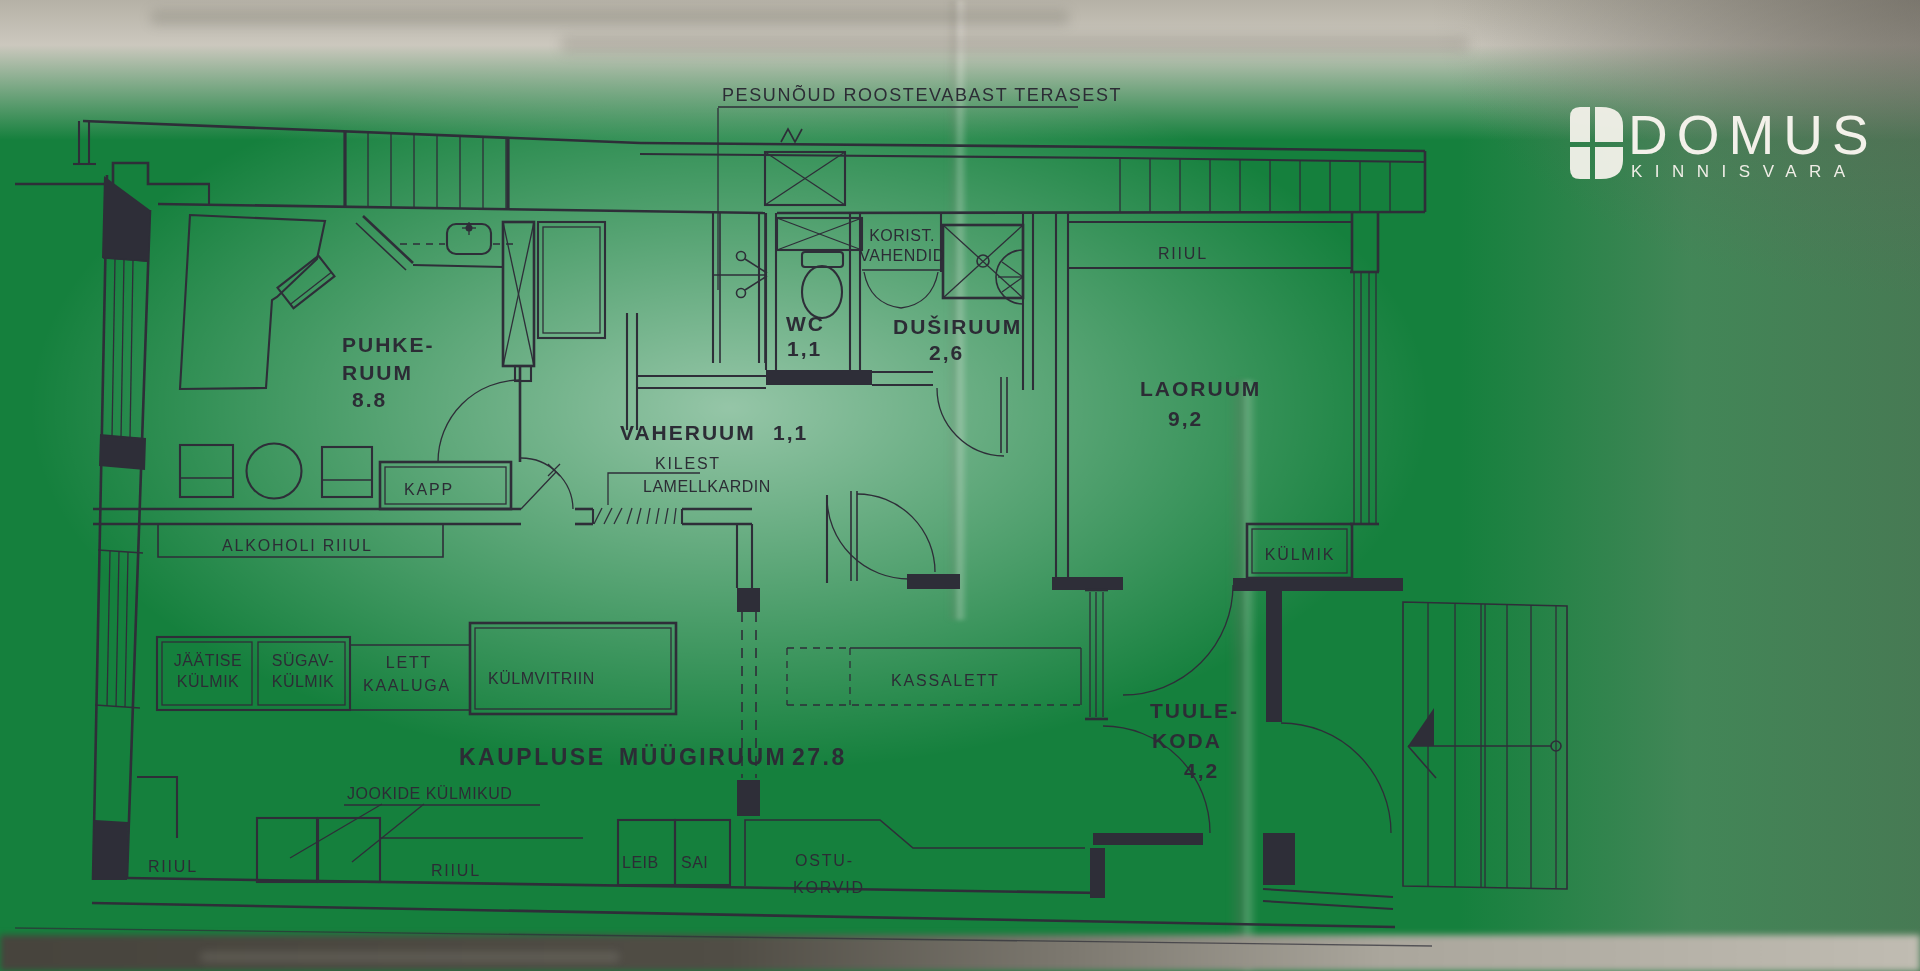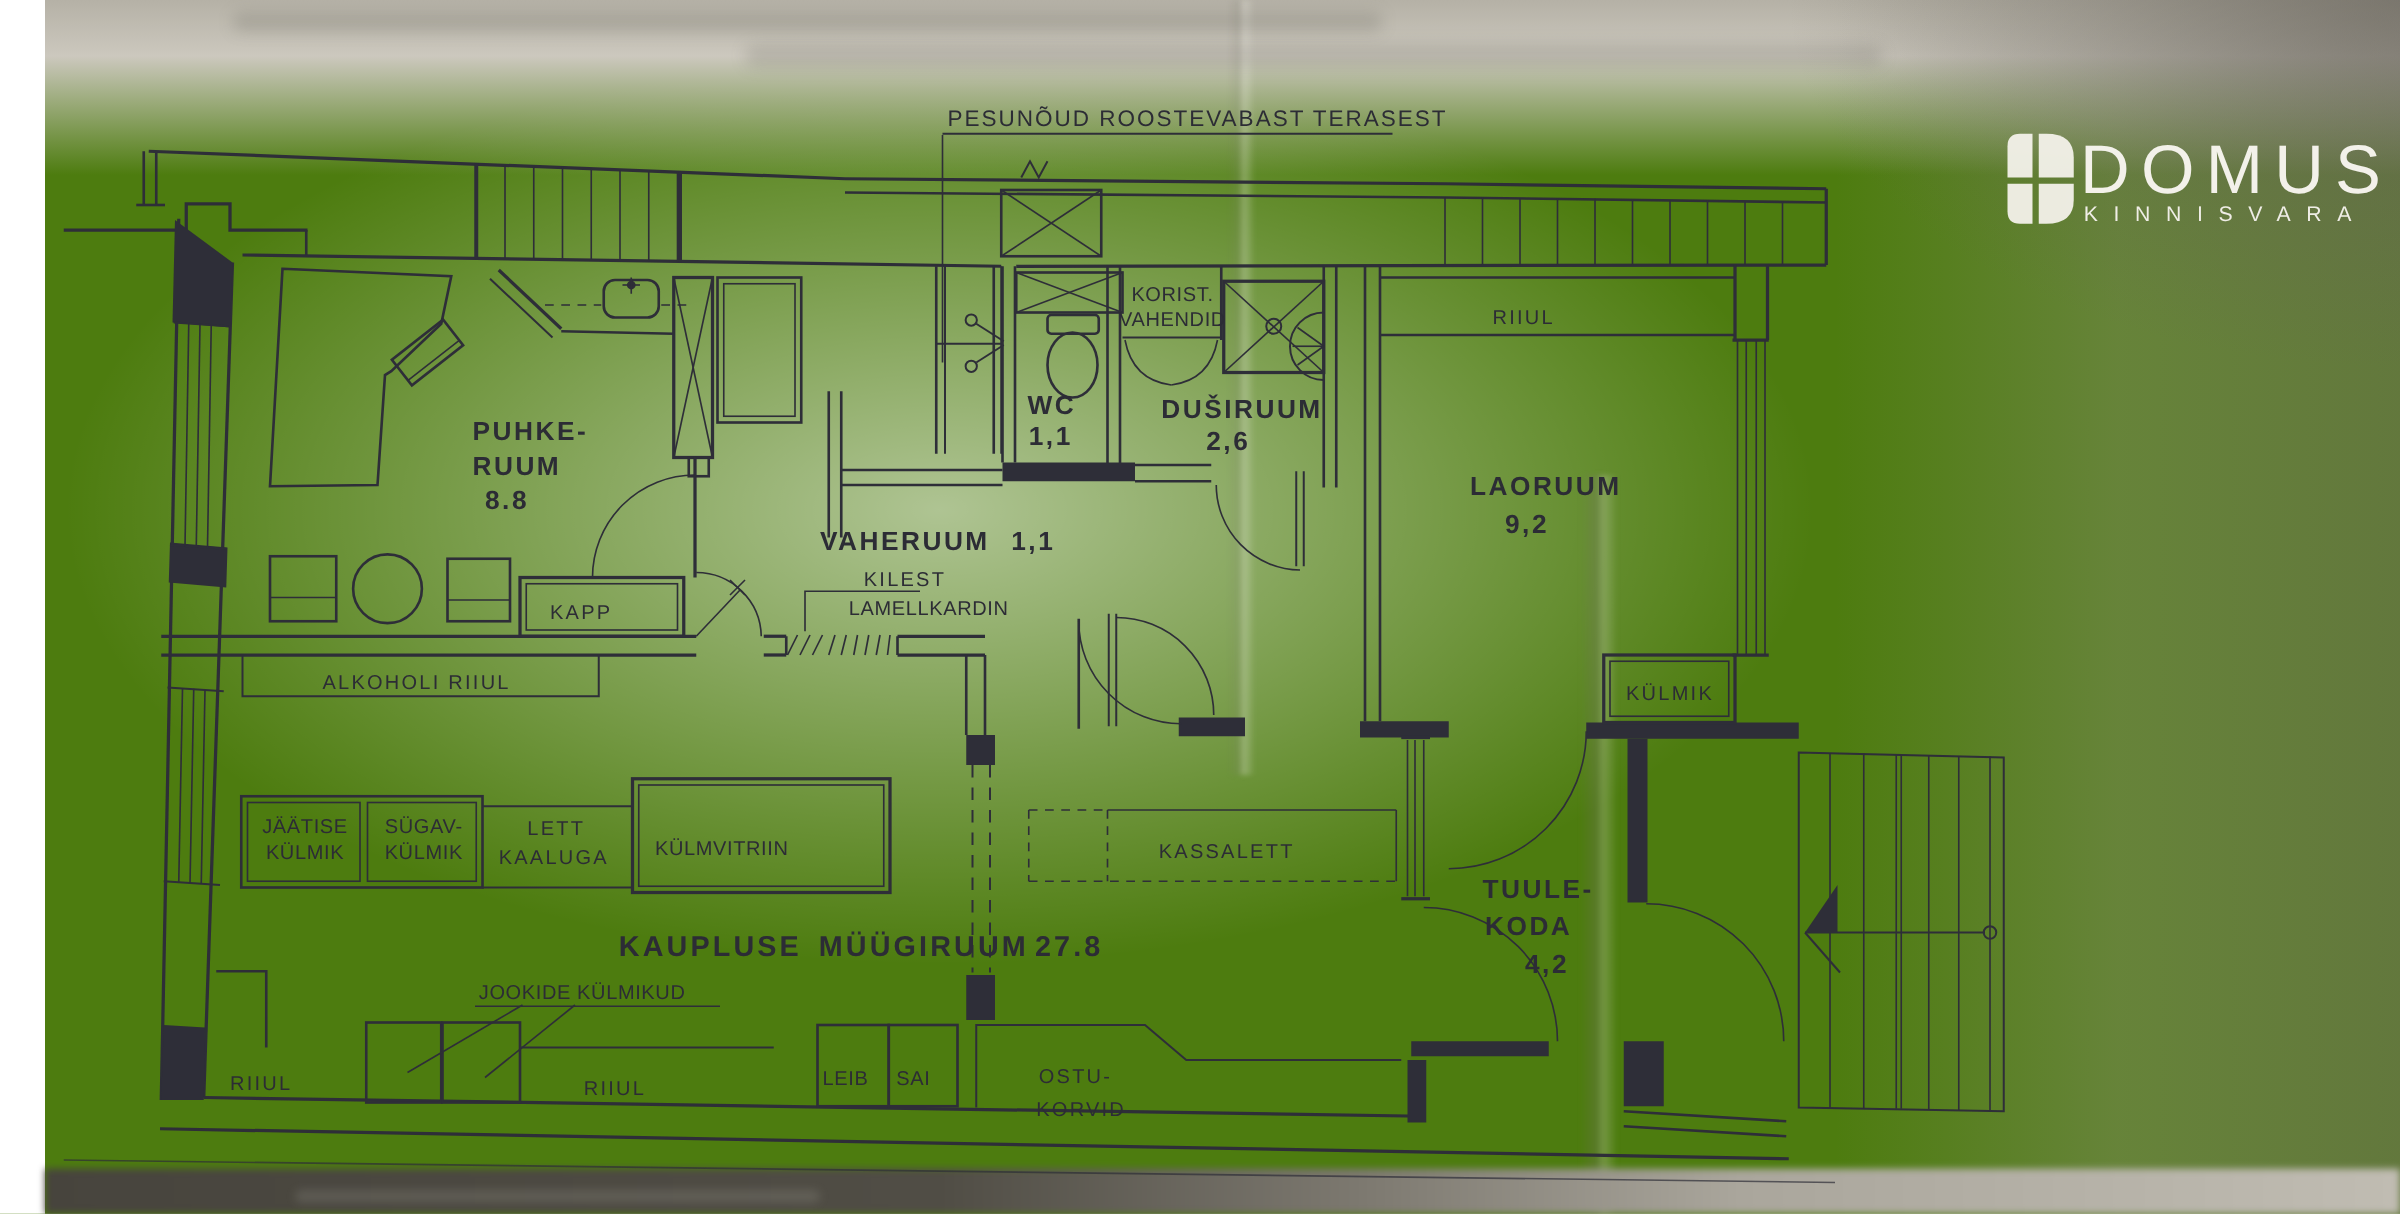--- a/index.html
+++ b/index.html
@@ -1,16 +1,16 @@
 <!DOCTYPE html>
 <html><head>
 <meta charset="utf-8">
 <style>
   html,body{margin:0;padding:0;width:1920px;height:971px;overflow:hidden;}
-  .scene{position:absolute;inset:0;background:#4d7c0f;margin-left:36px;}
+  .scene{position:absolute;inset:0;background:#15803d;}
   .bg{position:absolute;inset:0;}
   .bg-center{background:radial-gradient(ellipse 1000px 520px at 38% 42%, rgba(255,255,255,.55), rgba(255,255,255,0) 70%);}
   .bg-top{background:linear-gradient(180deg,#b5b1a6 0px,#ccc8be 45px,rgba(233,230,221,0) 140px);}
   .bg-right{background:linear-gradient(90deg, rgba(150,146,136,0) 76%, rgba(150,146,136,.35) 88%, rgba(120,116,106,.5) 100%);}
   .bg-topright{background:radial-gradient(ellipse 700px 420px at 100% 0%, rgba(100,96,88,.55), rgba(100,96,88,0) 70%);}
   .bg-bottomleft{position:absolute;left:0;right:0;bottom:0;height:36px;filter:blur(3px);
      background:linear-gradient(90deg,#47443d 0%,#504d45 38%,#7d7970 56%,#aaa69c 72%,#c0bcb2 100%);}
   .crease1{position:absolute;left:1228px;top:380px;bottom:0;width:30px;filter:blur(2px);
      background:linear-gradient(90deg,rgba(120,116,106,0),rgba(120,116,106,.28) 45%,rgba(235,232,224,.25) 62%,rgba(120,116,106,0));}
   .crease2{position:absolute;left:946px;top:0;height:620px;width:22px;filter:blur(2px);

